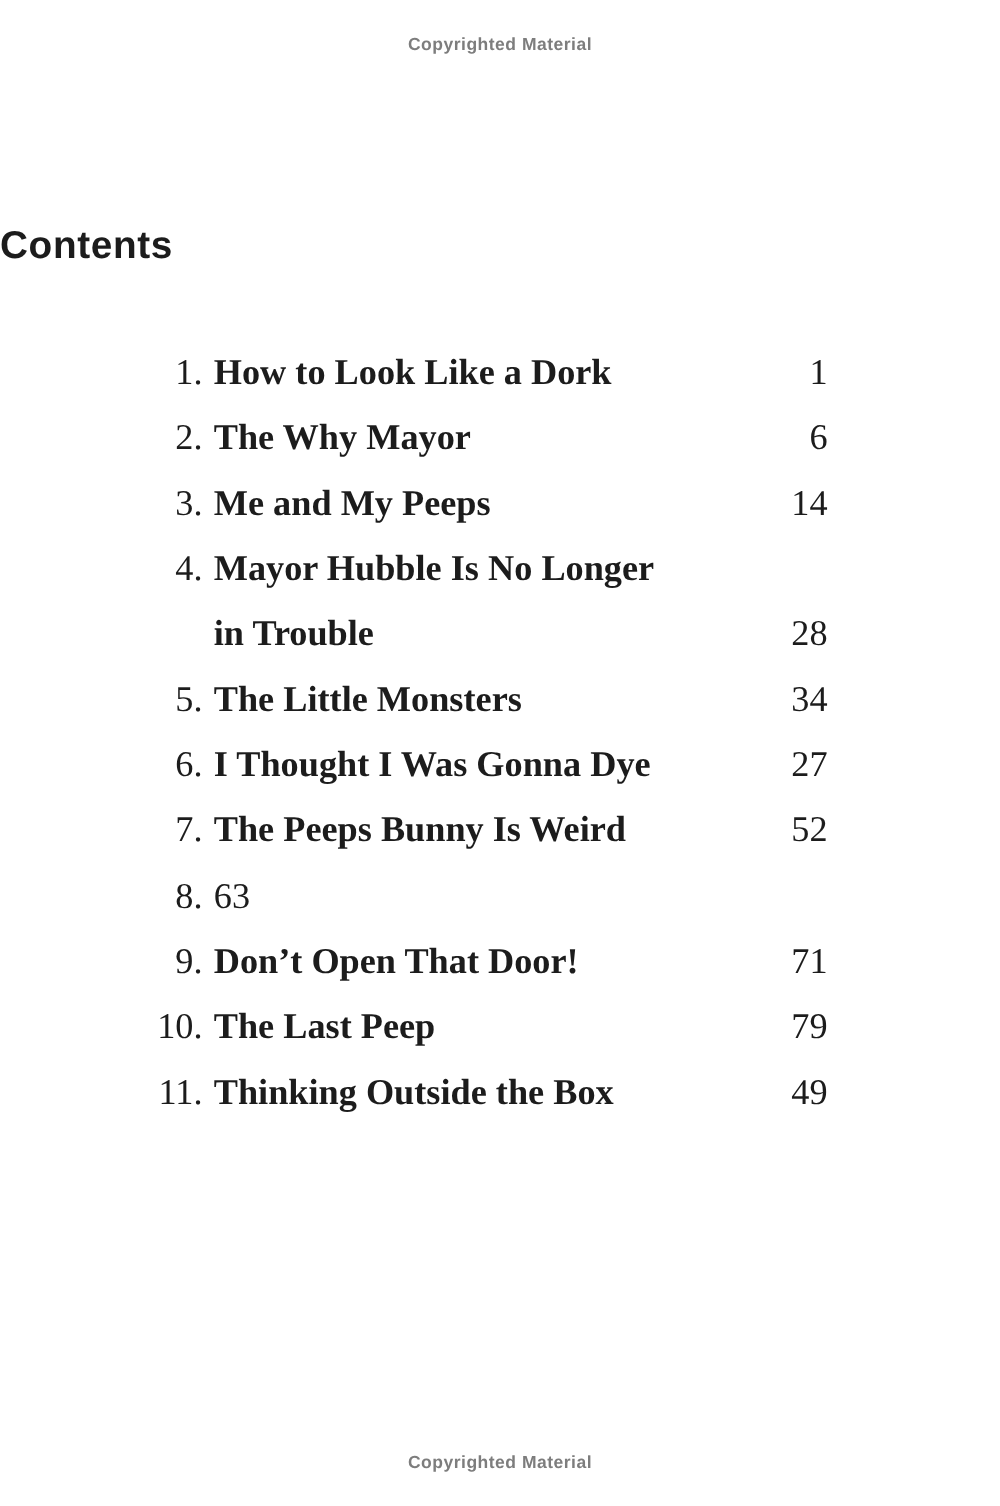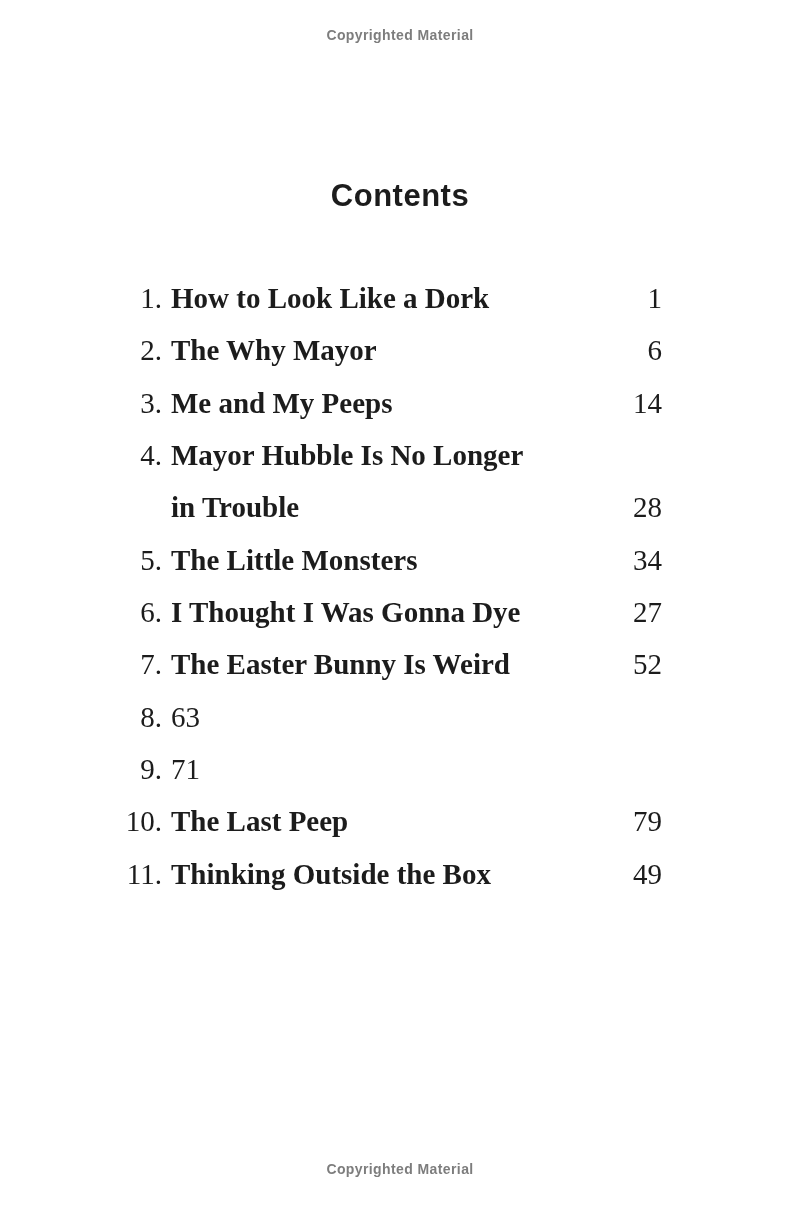--- a/index.html
+++ b/index.html
@@ -26,21 +26,21 @@
     letter-spacing: 0.4px;
     color: #7d7d7d;
   }
   .notice.top { top: 27px; }
   .notice.bottom { top: 1161px; }
   .book-title {
     position: absolute;
     top: 178px;
     left: 0;
     width: 800px;
-    text-align: center;
+    text-align: left;
     font-family: "Liberation Sans", sans-serif;
     font-size: 31px;
     font-weight: 800;
     letter-spacing: 0.5px;
     color: #1c1c1c;
   }
   .toc {
     position: absolute;
     top: 272px;
     left: 116px;
@@ -121,31 +121,32 @@
     </div>
 
     <div class="toc-row">
       <span class="toc-num">6.</span>
       <span class="toc-title">I Thought I Was Gonna Dye</span>
       <span class="toc-page">27</span>
     </div>
 
     <div class="toc-row">
       <span class="toc-num">7.</span>
-      <span class="toc-title">The Easter Bunny Is Weird</span>
+      <span class="toc-title">The Peeps Bunny Is Weird</span>
       <span class="toc-page">52</span>
     </div>
 
     <div class="toc-row">
       <span class="toc-num">8.</span>
       <span class="toc-page">63</span>
     </div>
 
     <div class="toc-row">
       <span class="toc-num">9.</span>
+      <span class="toc-title">Don’t Open That Door!</span>
       <span class="toc-page">71</span>
     </div>
 
     <div class="toc-row">
       <span class="toc-num">10.</span>
       <span class="toc-title">The Last Peep</span>
       <span class="toc-page">79</span>
     </div>
 
     <div class="toc-row">

